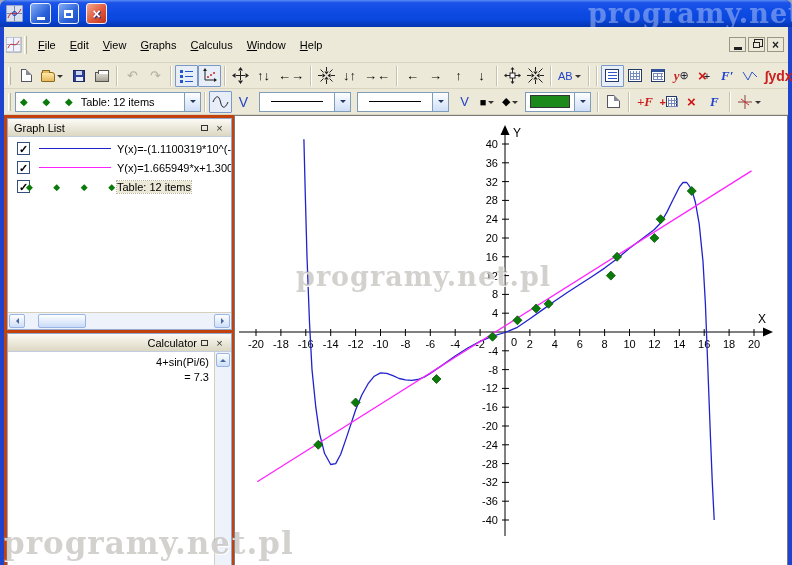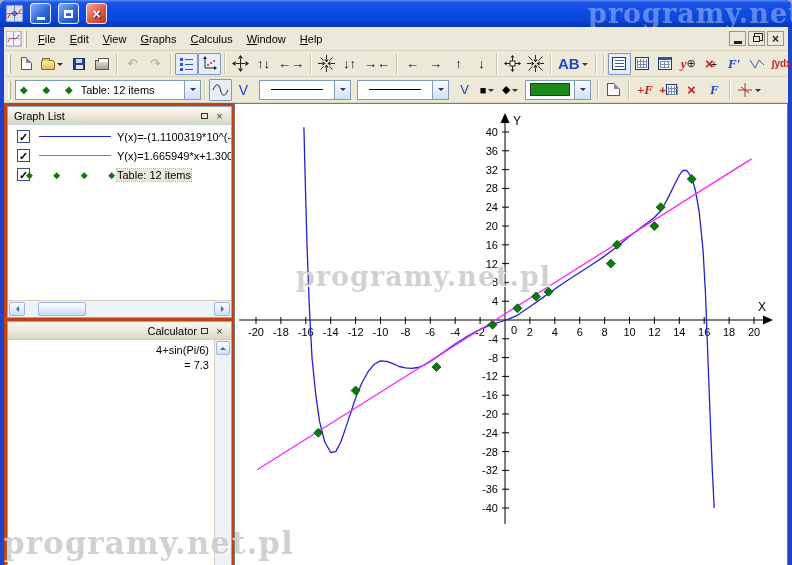--- a/index.html
+++ b/index.html
@@ -12,42 +12,42 @@
     background:linear-gradient(180deg,#5a8cf4 0%,#1c53e8 10%,#0d4be4 45%,#0a47dd 72%,#0534ae 100%);
     border-radius:7px 7px 0 0;color:#fff;font-weight:bold;font-size:13px;text-shadow:1px 1px 1px #082a86;}
   .titlebar .title{flex:1;white-space:nowrap;}
   .tb-btn{width:21px;height:21px;border:1px solid #eef;border-radius:3px;margin-left:2px;flex:none;
     display:flex;align-items:center;justify-content:center;color:#fff;font-weight:bold;}
   .tb-btn.mm{background:linear-gradient(135deg,#86aef6,#2b62d9 60%,#1c4cc0);}
   .tb-btn.cl{background:linear-gradient(135deg,#f2a890,#e0583c 55%,#c03418);font-size:14px;line-height:14px;}
   .g-min{display:block;width:8px;height:3px;background:#fff;margin-top:9px;}
   .g-max{display:block;width:9px;height:8px;border:2px solid #fff;border-top-width:3px;}
   
-  .menubar{height:24px;background:#ece9d8;display:flex;align-items:center;padding:0 4px 0 2px;
+  .menubar{height:36px;background:#ece9d8;display:flex;align-items:center;padding:0 4px 0 2px;
     border-bottom:1px solid #d8d4c0;}
   .menu-item{display:inline-block;padding:4px 7px;}
   .menu-item::first-letter{text-decoration:underline;}
   .mdi-btn{width:17px;height:15px;border:1px solid #9a9684;background:#ece9d8;margin-left:2px;
     display:flex;align-items:center;justify-content:center;font-size:10px;font-weight:bold;color:#222;}
   .g-rest{display:block;width:7px;height:6px;border:1px solid #222;box-shadow:2px -2px 0 -0px #ece9d8,2px -2px 0 1px #222;}
   .appicon{width:17px;height:17px;flex:none;}
   .grip{width:3px;height:18px;border-left:1px solid #fff;border-right:1px solid #b8b4a0;margin:0 4px 0 2px;flex:none;}
   
   .toolbar{height:26px;background:#ece9d8;display:flex;align-items:center;padding:0 2px;border-bottom:1px solid #d8d4c0;}
   .tbtn{min-width:23px;height:22px;padding:0 2px;display:flex;align-items:center;justify-content:center;
     border:1px solid transparent;border-radius:1px;flex:none;position:relative;}
   .tbtn.active{background:#e8eef8;border-color:#7a98c8;}
   .tbtn.dis{color:#b4b0a2;}
   .sep{width:2px;height:20px;border-left:1px solid #c6c2ae;border-right:1px solid #fff;margin:0 3px;flex:none;}
   .dd{width:0;height:0;border:3px solid transparent;border-top-color:#333;margin:4px 1px 0 2px;flex:none;}
   .arrowglyph{font-size:13px;line-height:13px;}
-  .lbl-ab{color:#2244cc;font-weight:bold;font-size:15px;text-align:right;}
+  .lbl-ab{color:#2244cc;font-weight:normal;font-size:11px;text-align:right;}
   .red{color:#cc2020;} .blue{color:#2244cc;}
   .f-label{font-family:"Liberation Serif",serif;font-style:italic;font-weight:bold;font-size:13px;}
-  .int-label{color:#cc2020;font-size:10px;font-weight:bold;}
+  .int-label{color:#cc2020;font-size:14px;font-weight:bold;}
   .del-x{color:#cc1818;font-weight:bold;font-size:15px;line-height:14px;}
   
   .i-page{width:11px;height:13px;background:#fff;border:1px solid #556;position:relative;}
   .i-page::after{content:"";position:absolute;right:-1px;top:-1px;border:3px solid #ece9d8;border-left-color:#889;border-bottom-color:#889;}
   .i-folder{width:14px;height:10px;background:linear-gradient(180deg,#ffe9a8,#e8bb5c);border:1px solid #8a6a20;border-radius:1px 3px 1px 1px;position:relative;margin-top:3px;}
   .i-folder::before{content:"";position:absolute;left:0;top:-3px;width:6px;height:2px;background:#e8bb5c;border:1px solid #8a6a20;border-bottom:none;}
   .i-floppy{width:12px;height:12px;background:#2b3f9c;border:1px solid #1a2a66;position:relative;}
   .i-floppy::before{content:"";position:absolute;left:2px;top:0;width:6px;height:4px;background:#cdd4ee;}
   .i-floppy::after{content:"";position:absolute;left:2px;bottom:0;width:7px;height:4px;background:#e8ecf8;}
   .i-printer{width:14px;height:10px;background:linear-gradient(180deg,#e0ddd2,#a8a498);border:1px solid #555;position:relative;margin-top:3px;}

